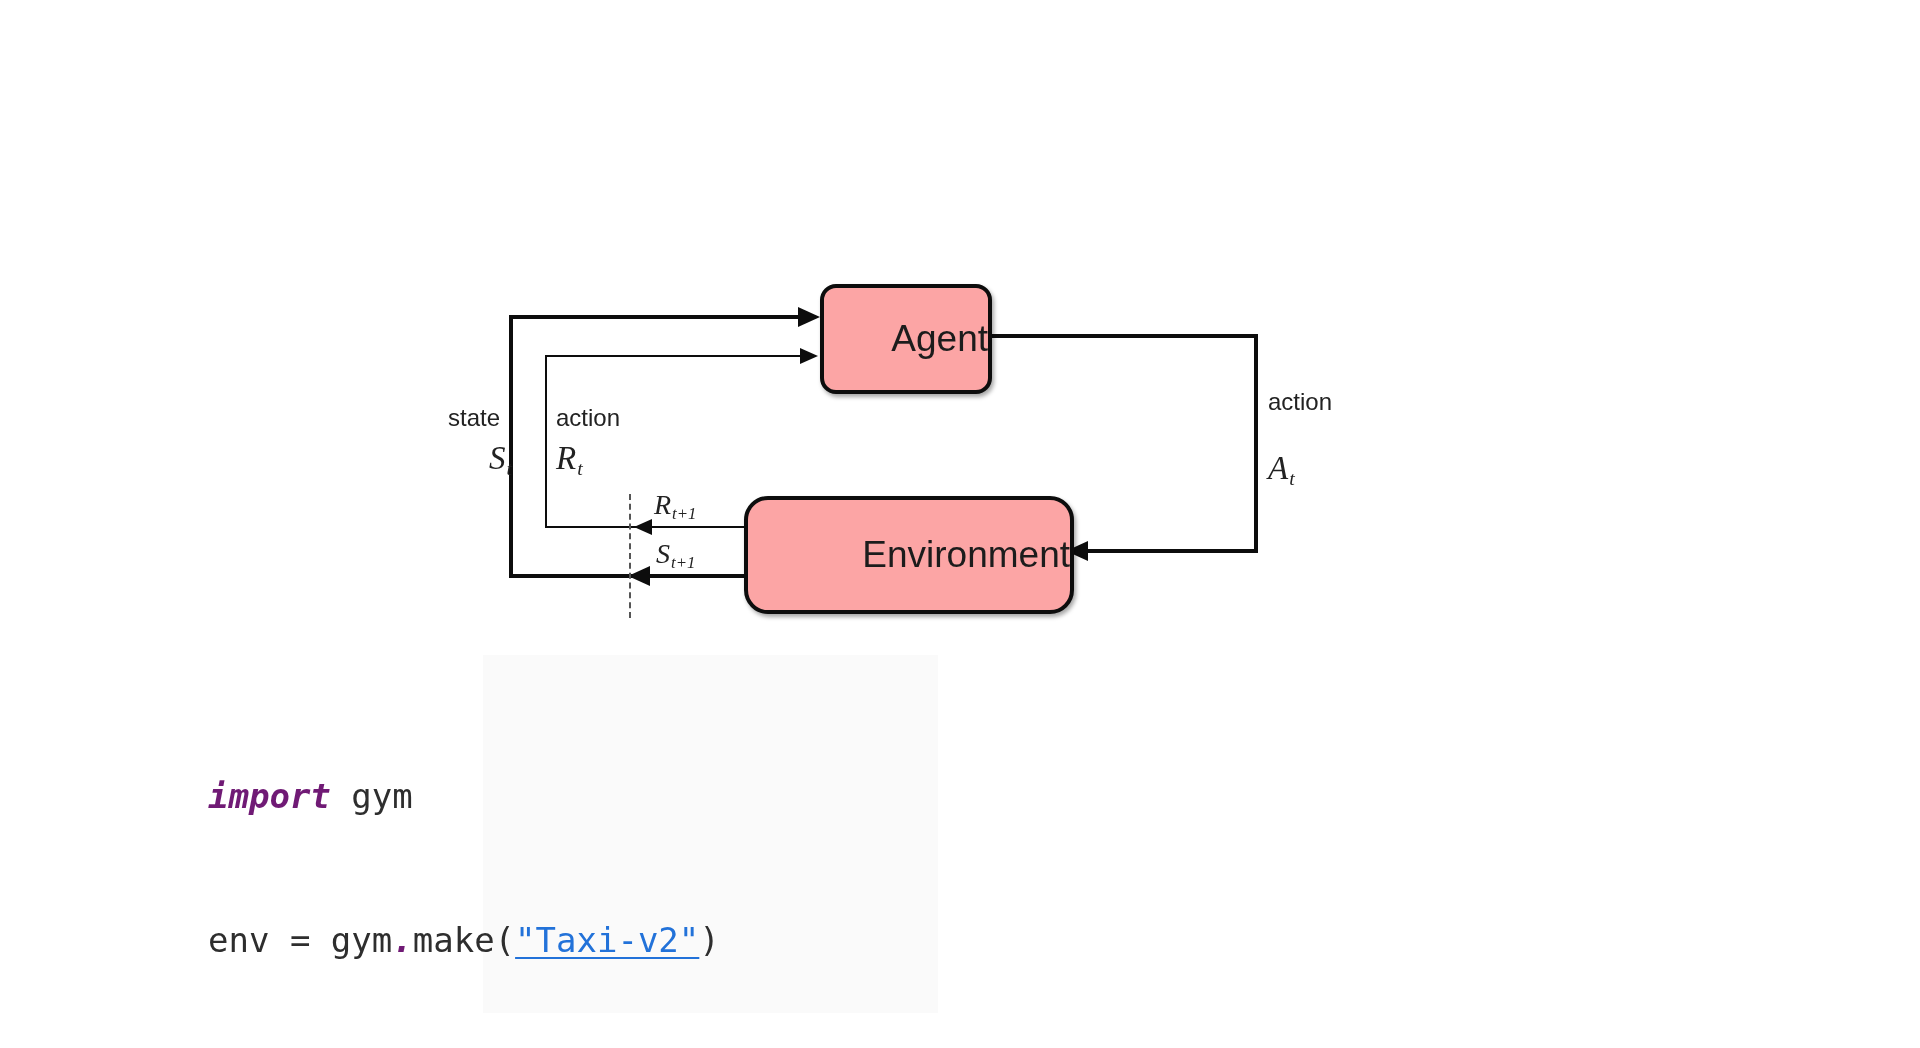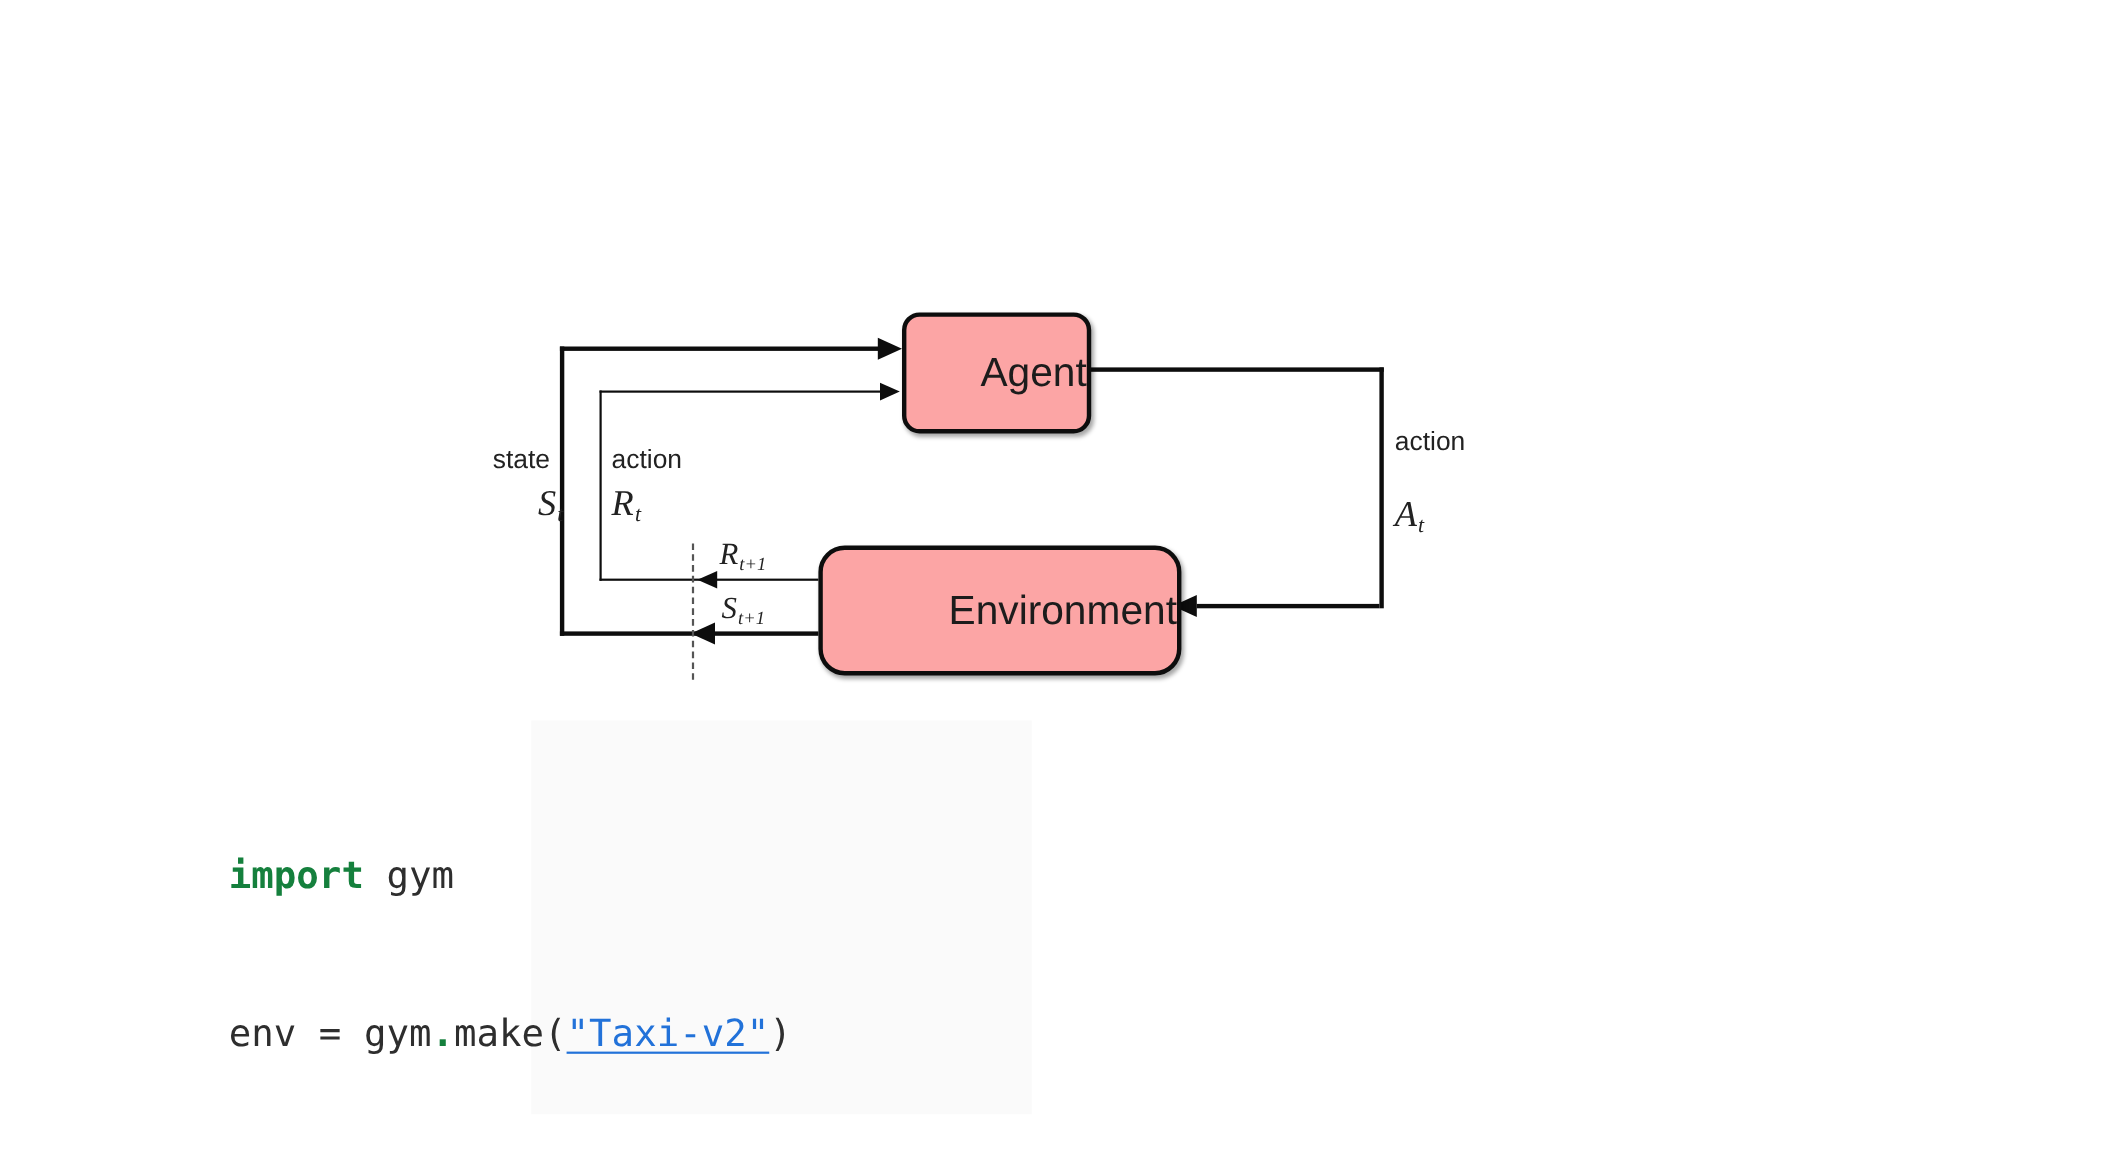--- a/index.html
+++ b/index.html
@@ -25,21 +25,21 @@
   .dlabel{position:absolute;font-size:24px;color:#222;}
   .dsym{position:absolute;font-family:"Liberation Serif",serif;font-style:italic;font-size:33px;color:#222;}
   .dsym sub,.dsym-sm sub{font-size:0.6em;font-style:italic;vertical-align:-0.3em;margin-left:1px;}
   .dsym-sm{position:absolute;font-family:"Liberation Serif",serif;font-style:italic;font-size:28px;color:#222;z-index:2;}
   .ra{text-align:right;}
 
   
   .code-bg{position:absolute;left:483px;top:655px;width:455px;height:358px;background:#fafafa;z-index:0;}
   .code{position:absolute;left:208px;top:676px;z-index:1;font-family:"DejaVu Sans Mono","Liberation Mono",monospace;
         font-size:34px;line-height:48px;color:#2e2e2e;white-space:pre;}
-  .code .kw{font-weight:bold;color:#15803d;}
+  .code .kw{font-weight:bold;color:#701a75;font-style:italic;}
   .code .link{color:#2272d9;text-decoration:underline;text-decoration-thickness:2px;text-underline-offset:5px;cursor:pointer;}
 </style>
 </head>
 <body>
 
 <div class="slide">
 
 
   <div>
 

